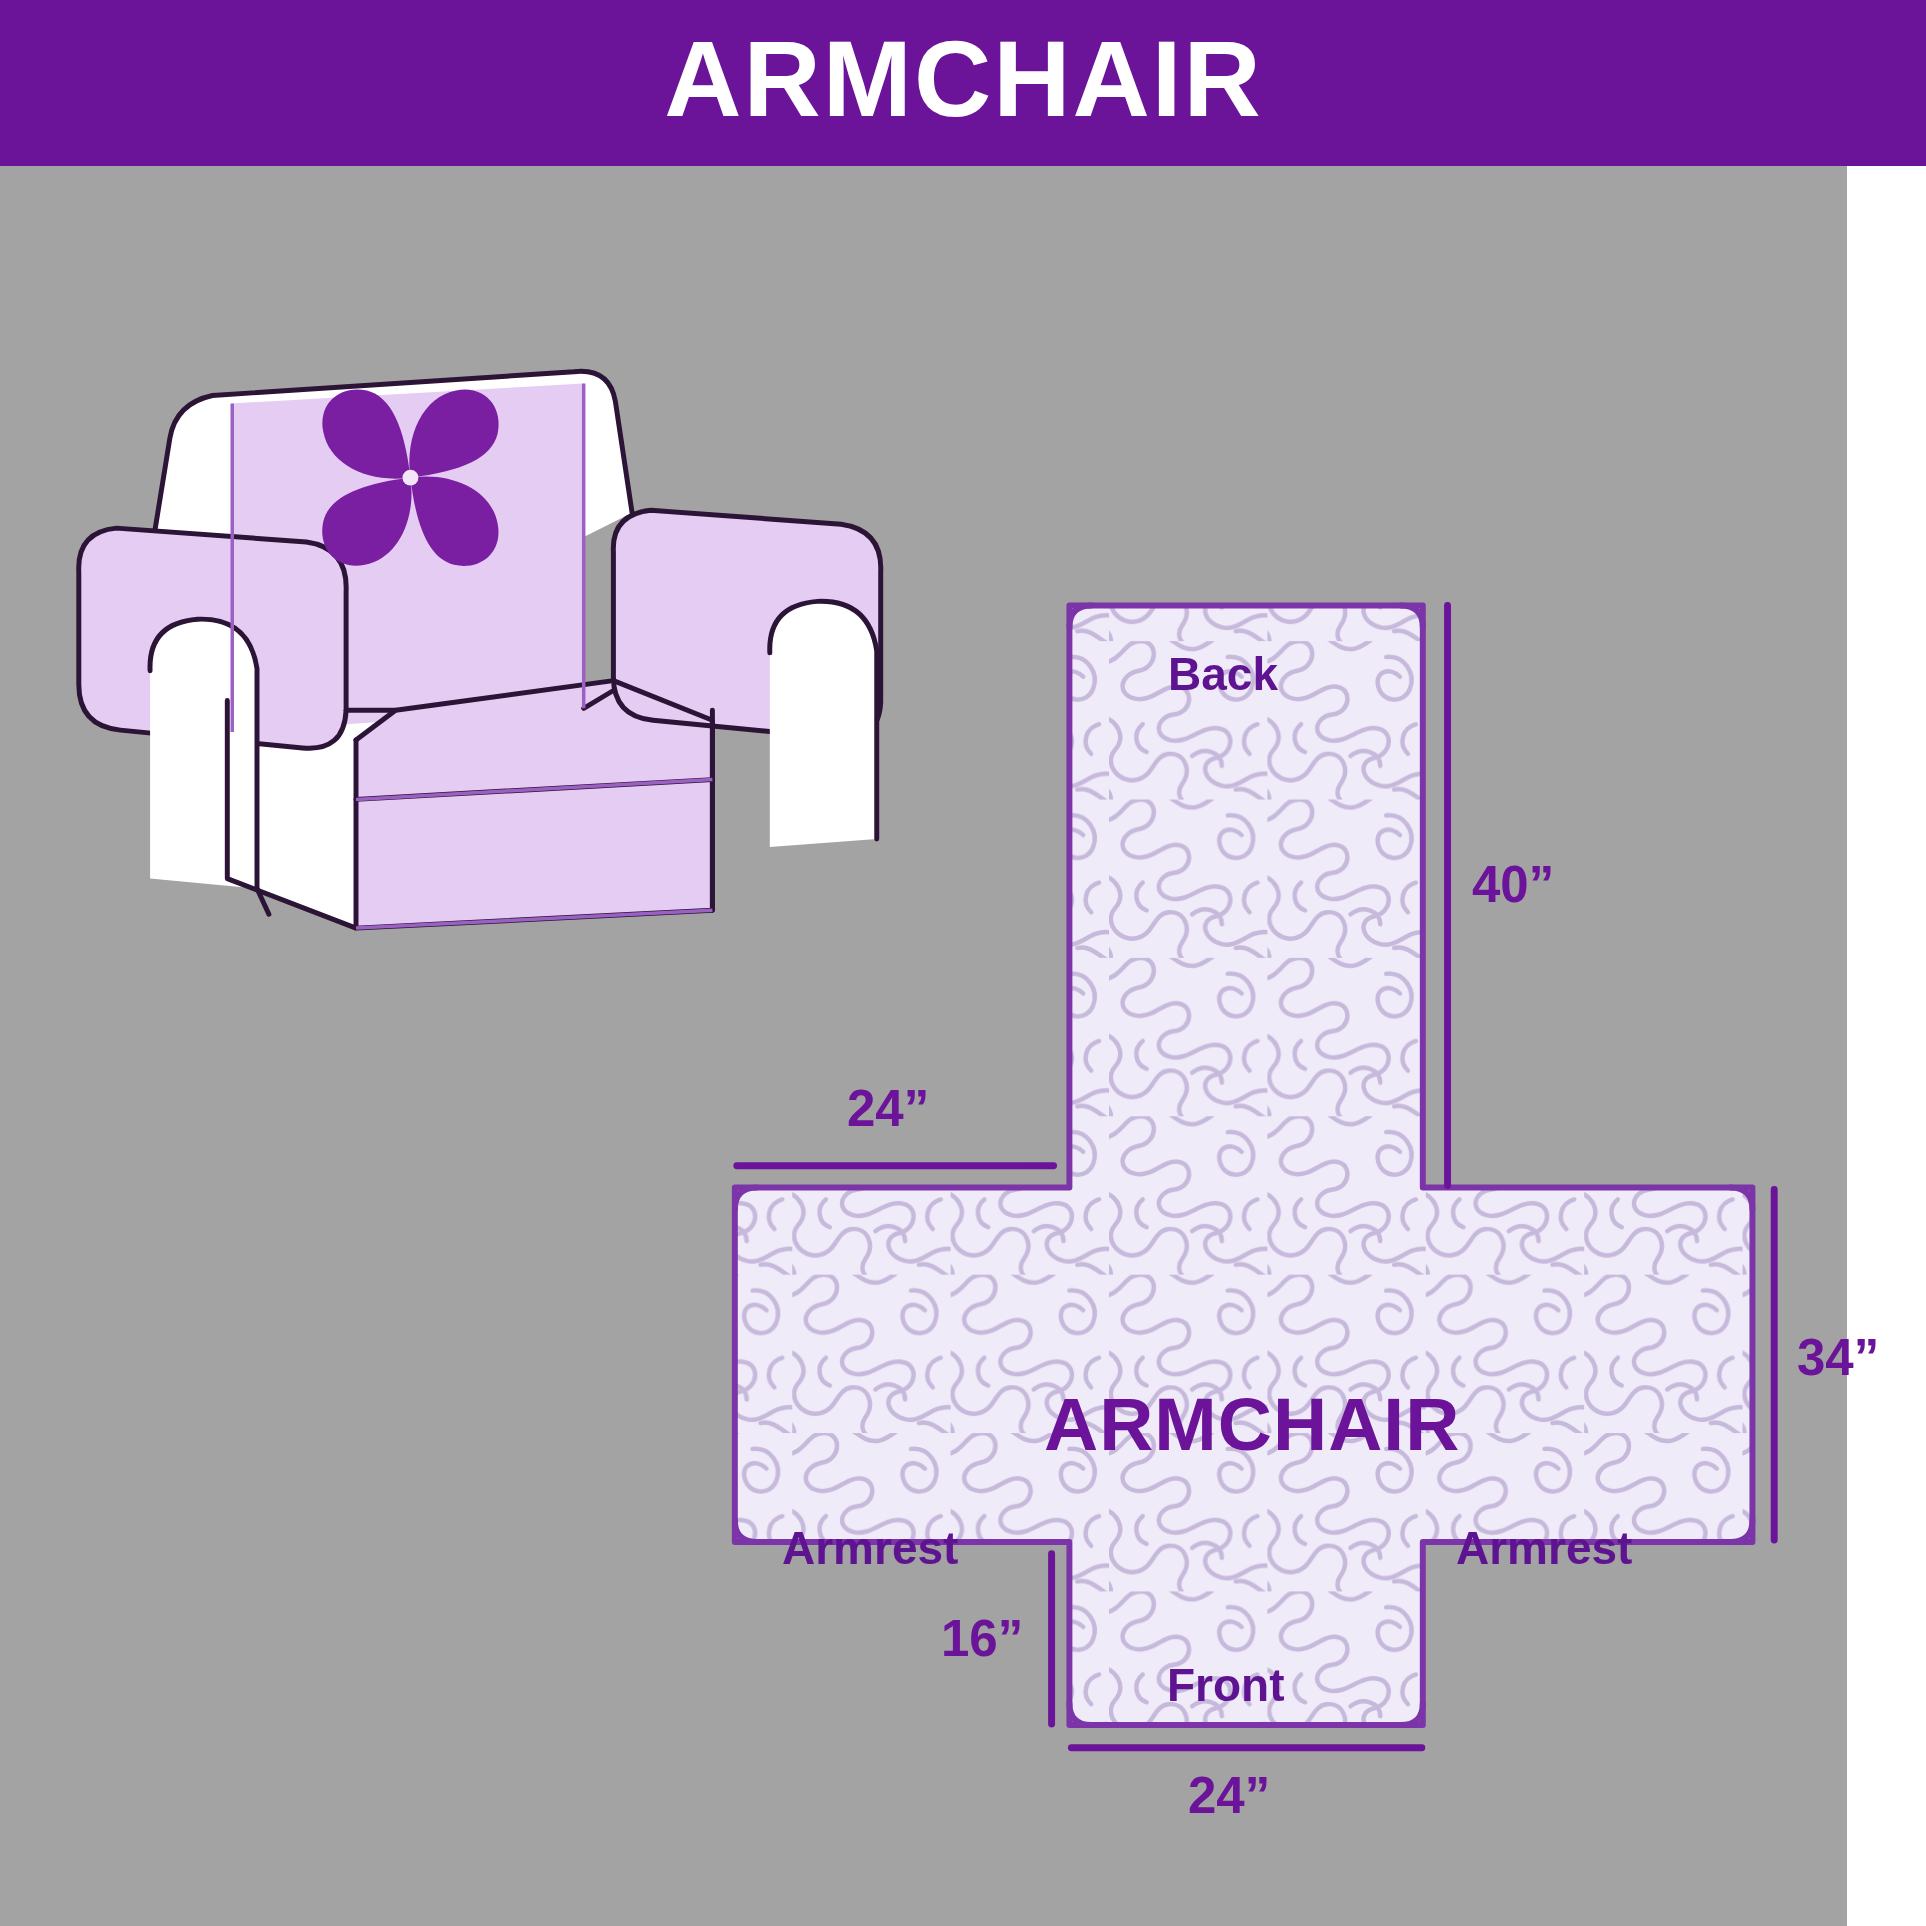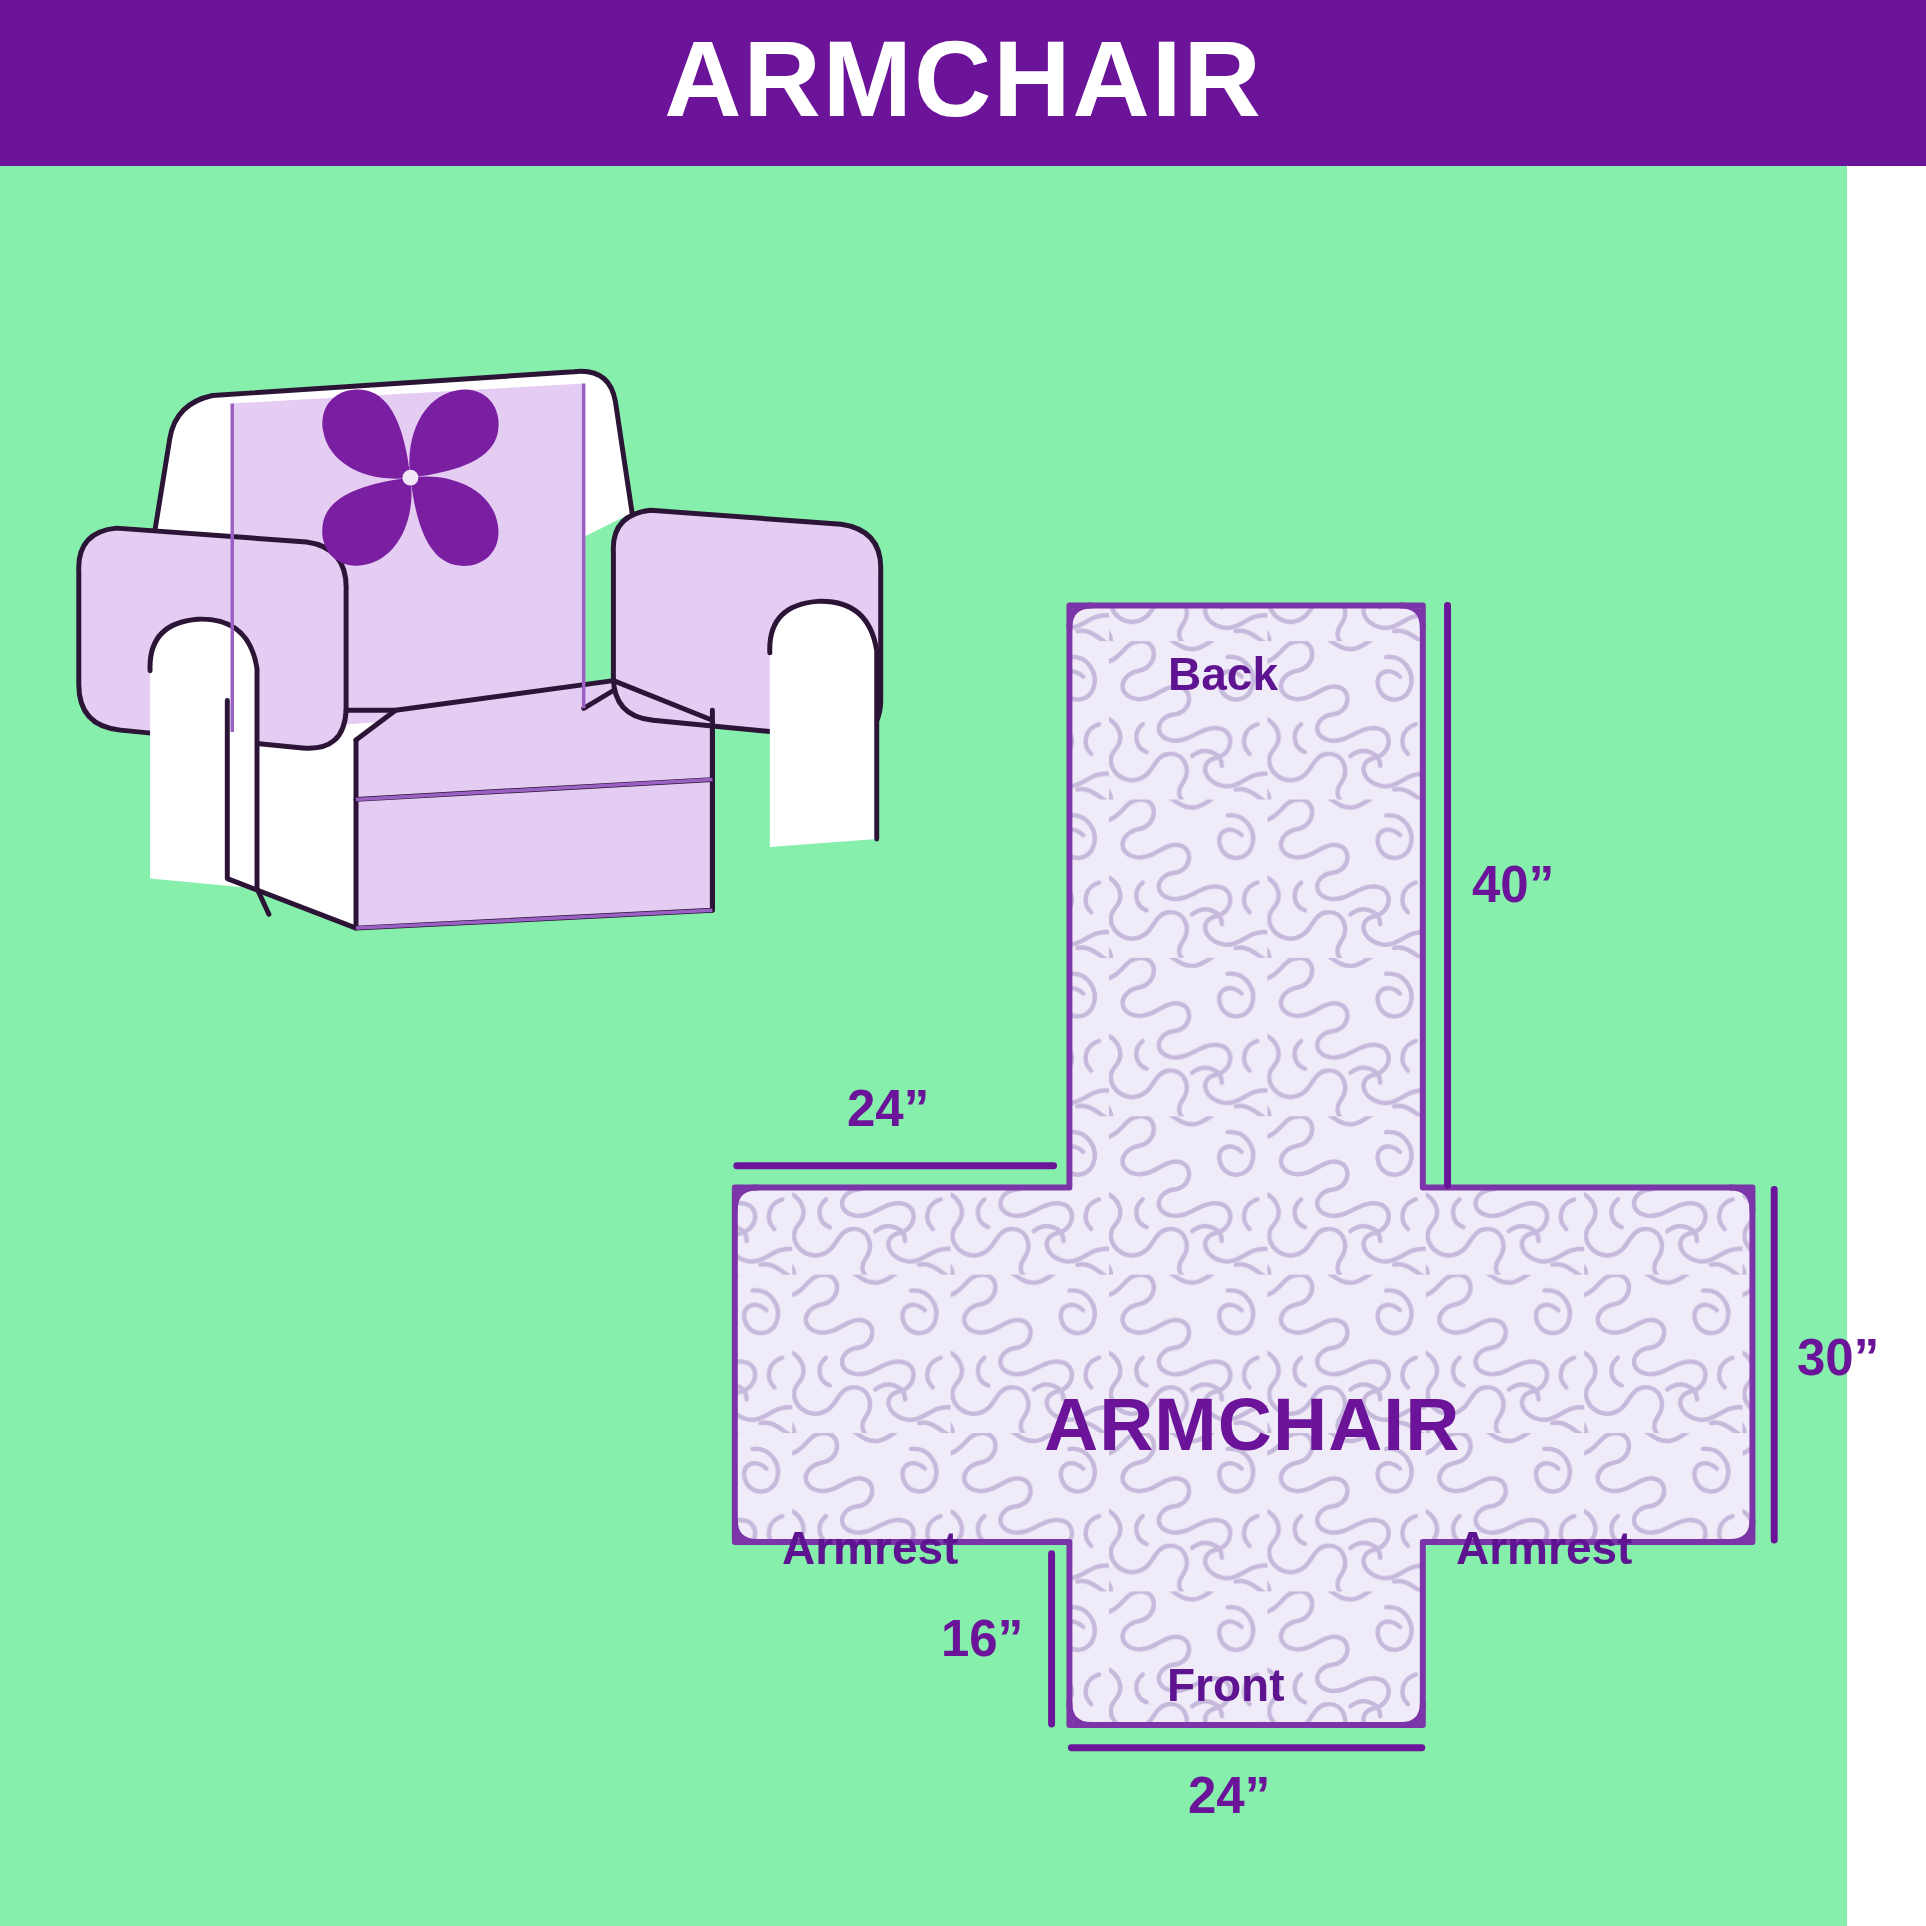--- a/index.html
+++ b/index.html
@@ -26,21 +26,21 @@
     letter-spacing:2px;
     line-height:1;
     font-family:"Liberation Sans", sans-serif;
     transform:translateY(-4px);
   }
 
   
   #diagram-stage {
     position:absolute; left:0; top:166px;
     width:1847px; height:1760px;
-    background:#86efac;
+    background:#a3a3a3;
   }
 
   .svg-layer { position:absolute; left:0; top:0; }
 
   
   .lbl {
     position:absolute;
     color:#6B1399;
     font-weight:700;
     font-family:"Liberation Sans", sans-serif;
@@ -185,20 +185,20 @@
   <div class="lbl lbl-part" style="left:782px; top:1359px;">Armrest</div>
 
   <div class="lbl lbl-part" style="left:1456px; top:1359px;">Armrest</div>
 
   <div class="lbl lbl-part" style="left:1167px; top:1496px;">Front</div>
 
   <div class="lbl lbl-dim" style="left:1472px; top:693px;text-align:right;">40”</div>
 
   <div class="lbl lbl-dim" style="left:847px; top:917px;">24”</div>
 
-  <div class="lbl lbl-dim" style="left:1797px; top:1166px;">30”</div>
+  <div class="lbl lbl-dim" style="left:1797px; top:1166px;">34”</div>
 
   <div class="lbl lbl-dim" style="left:941px; top:1447px;">16”</div>
 
   <div class="lbl lbl-dim" style="left:1188px; top:1604px;">24”</div>
 
 </div>
 
 
 </body></html>

